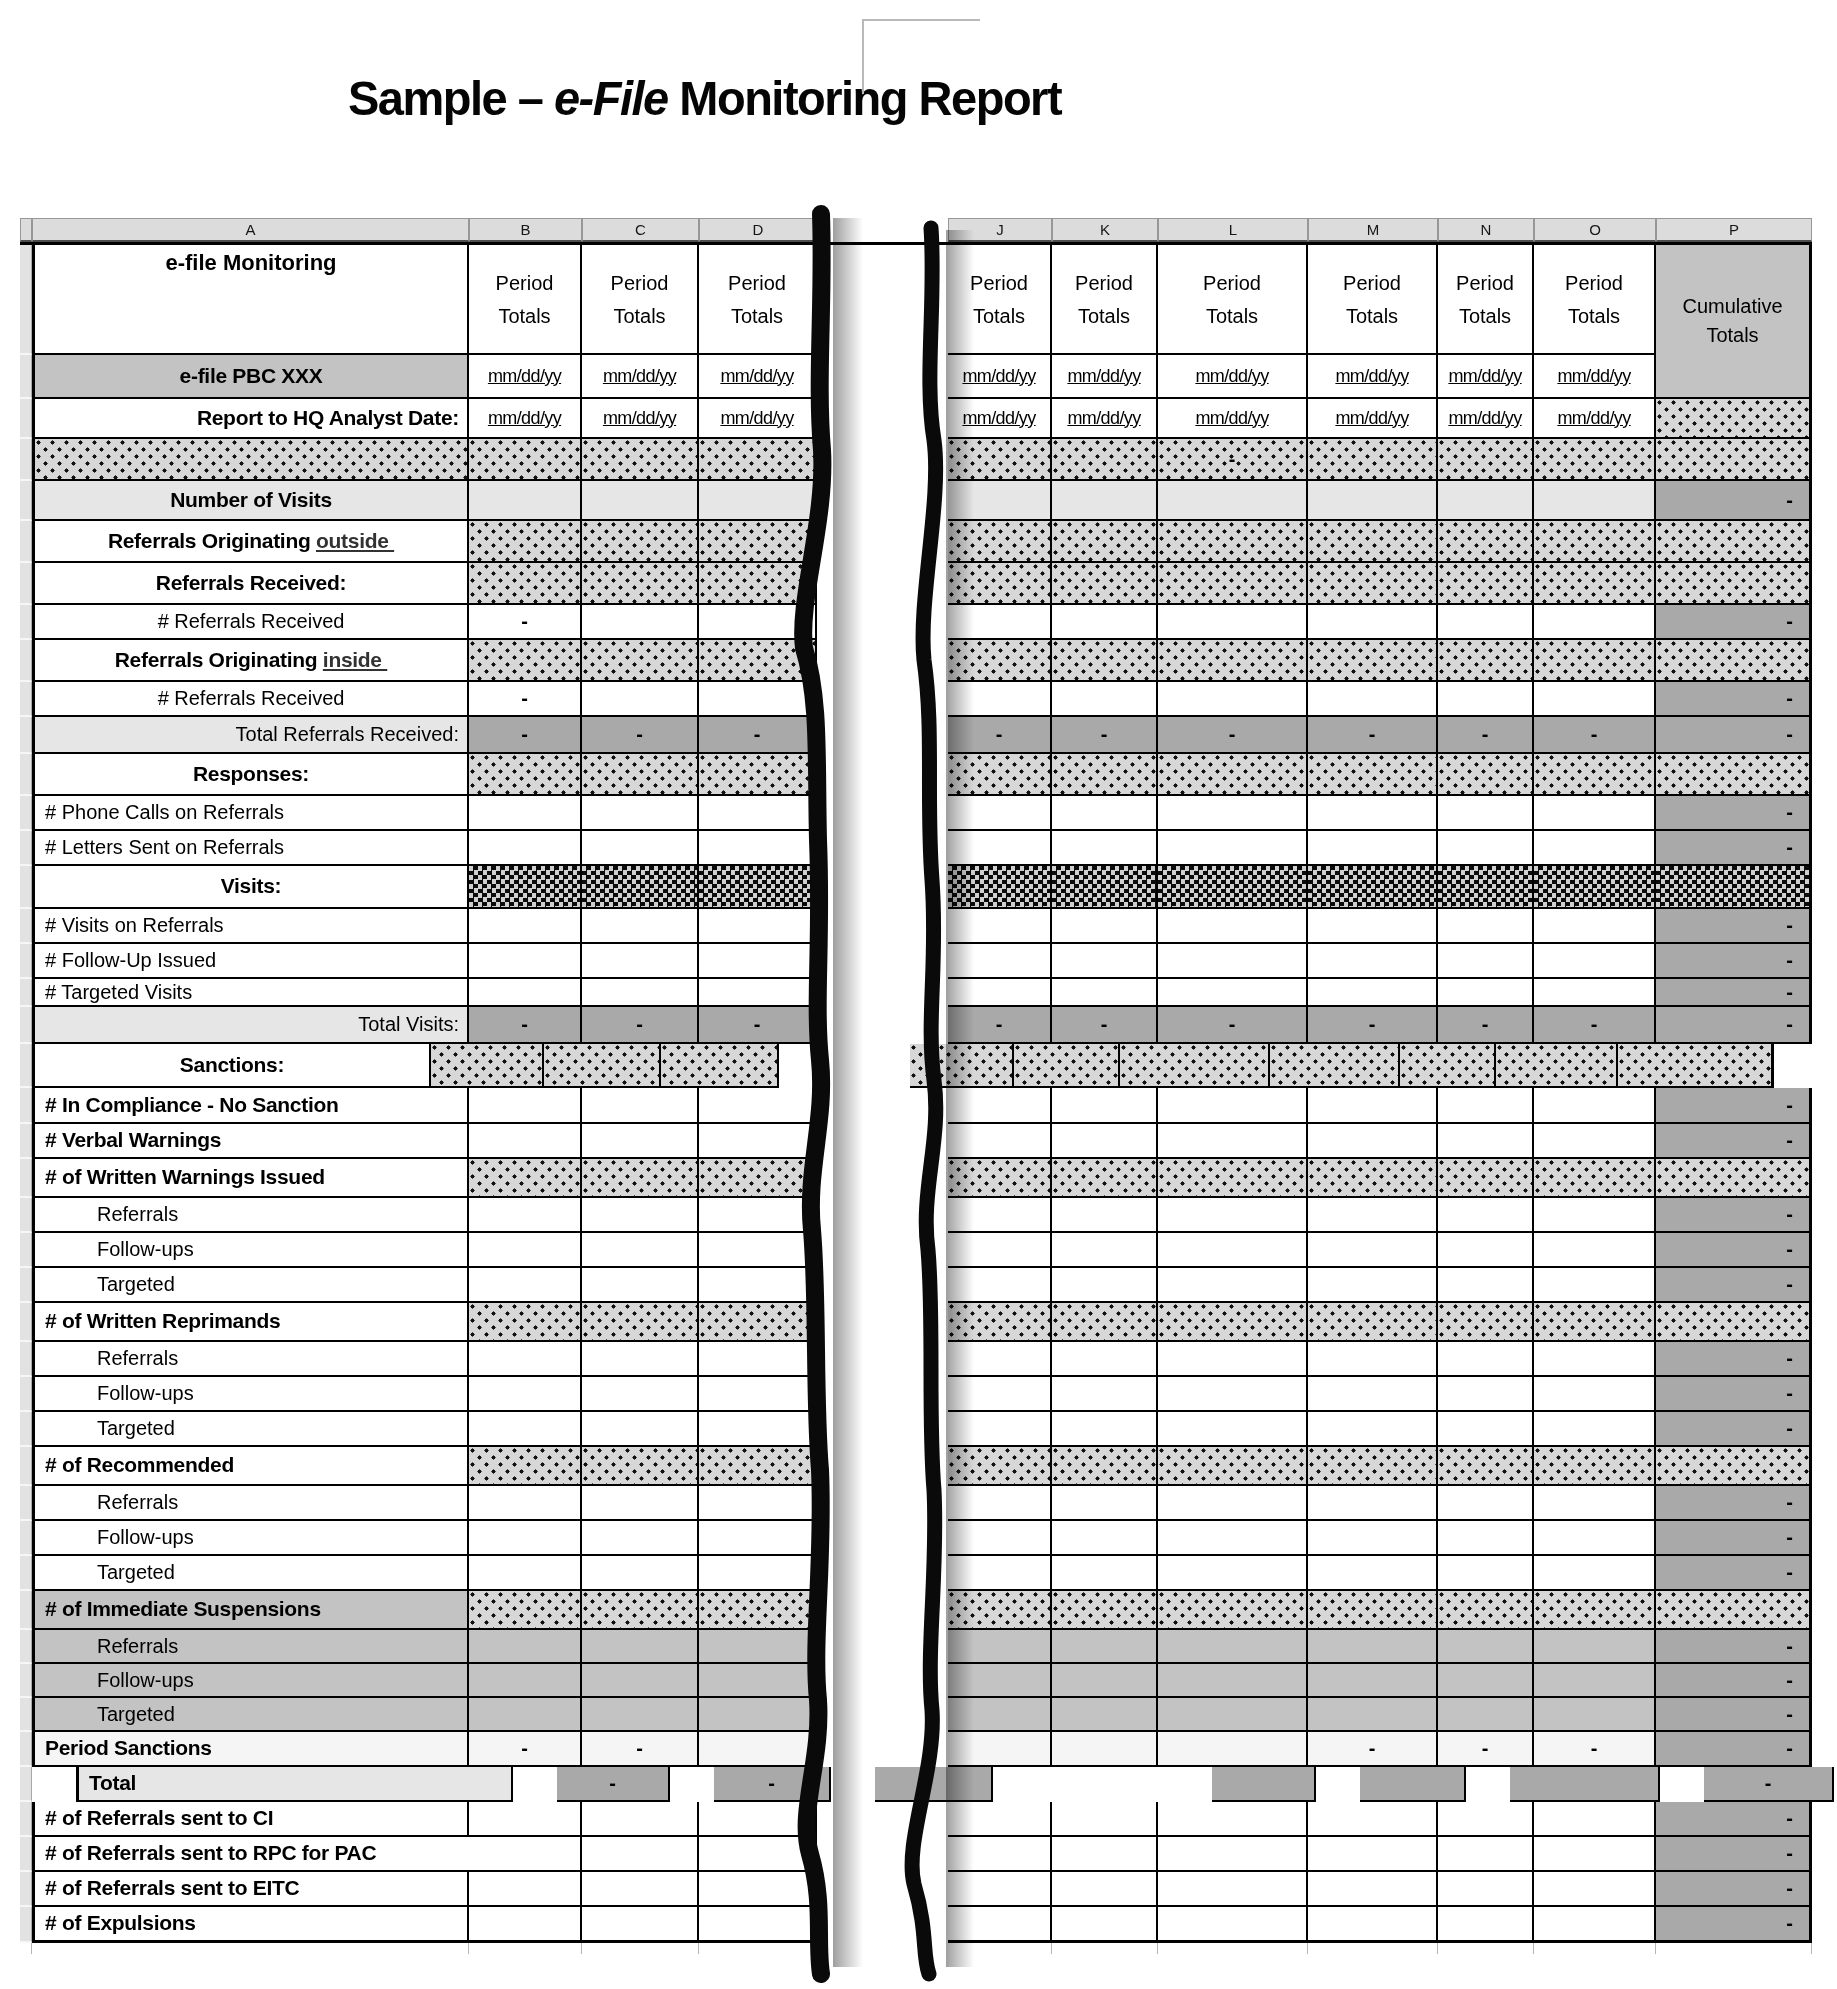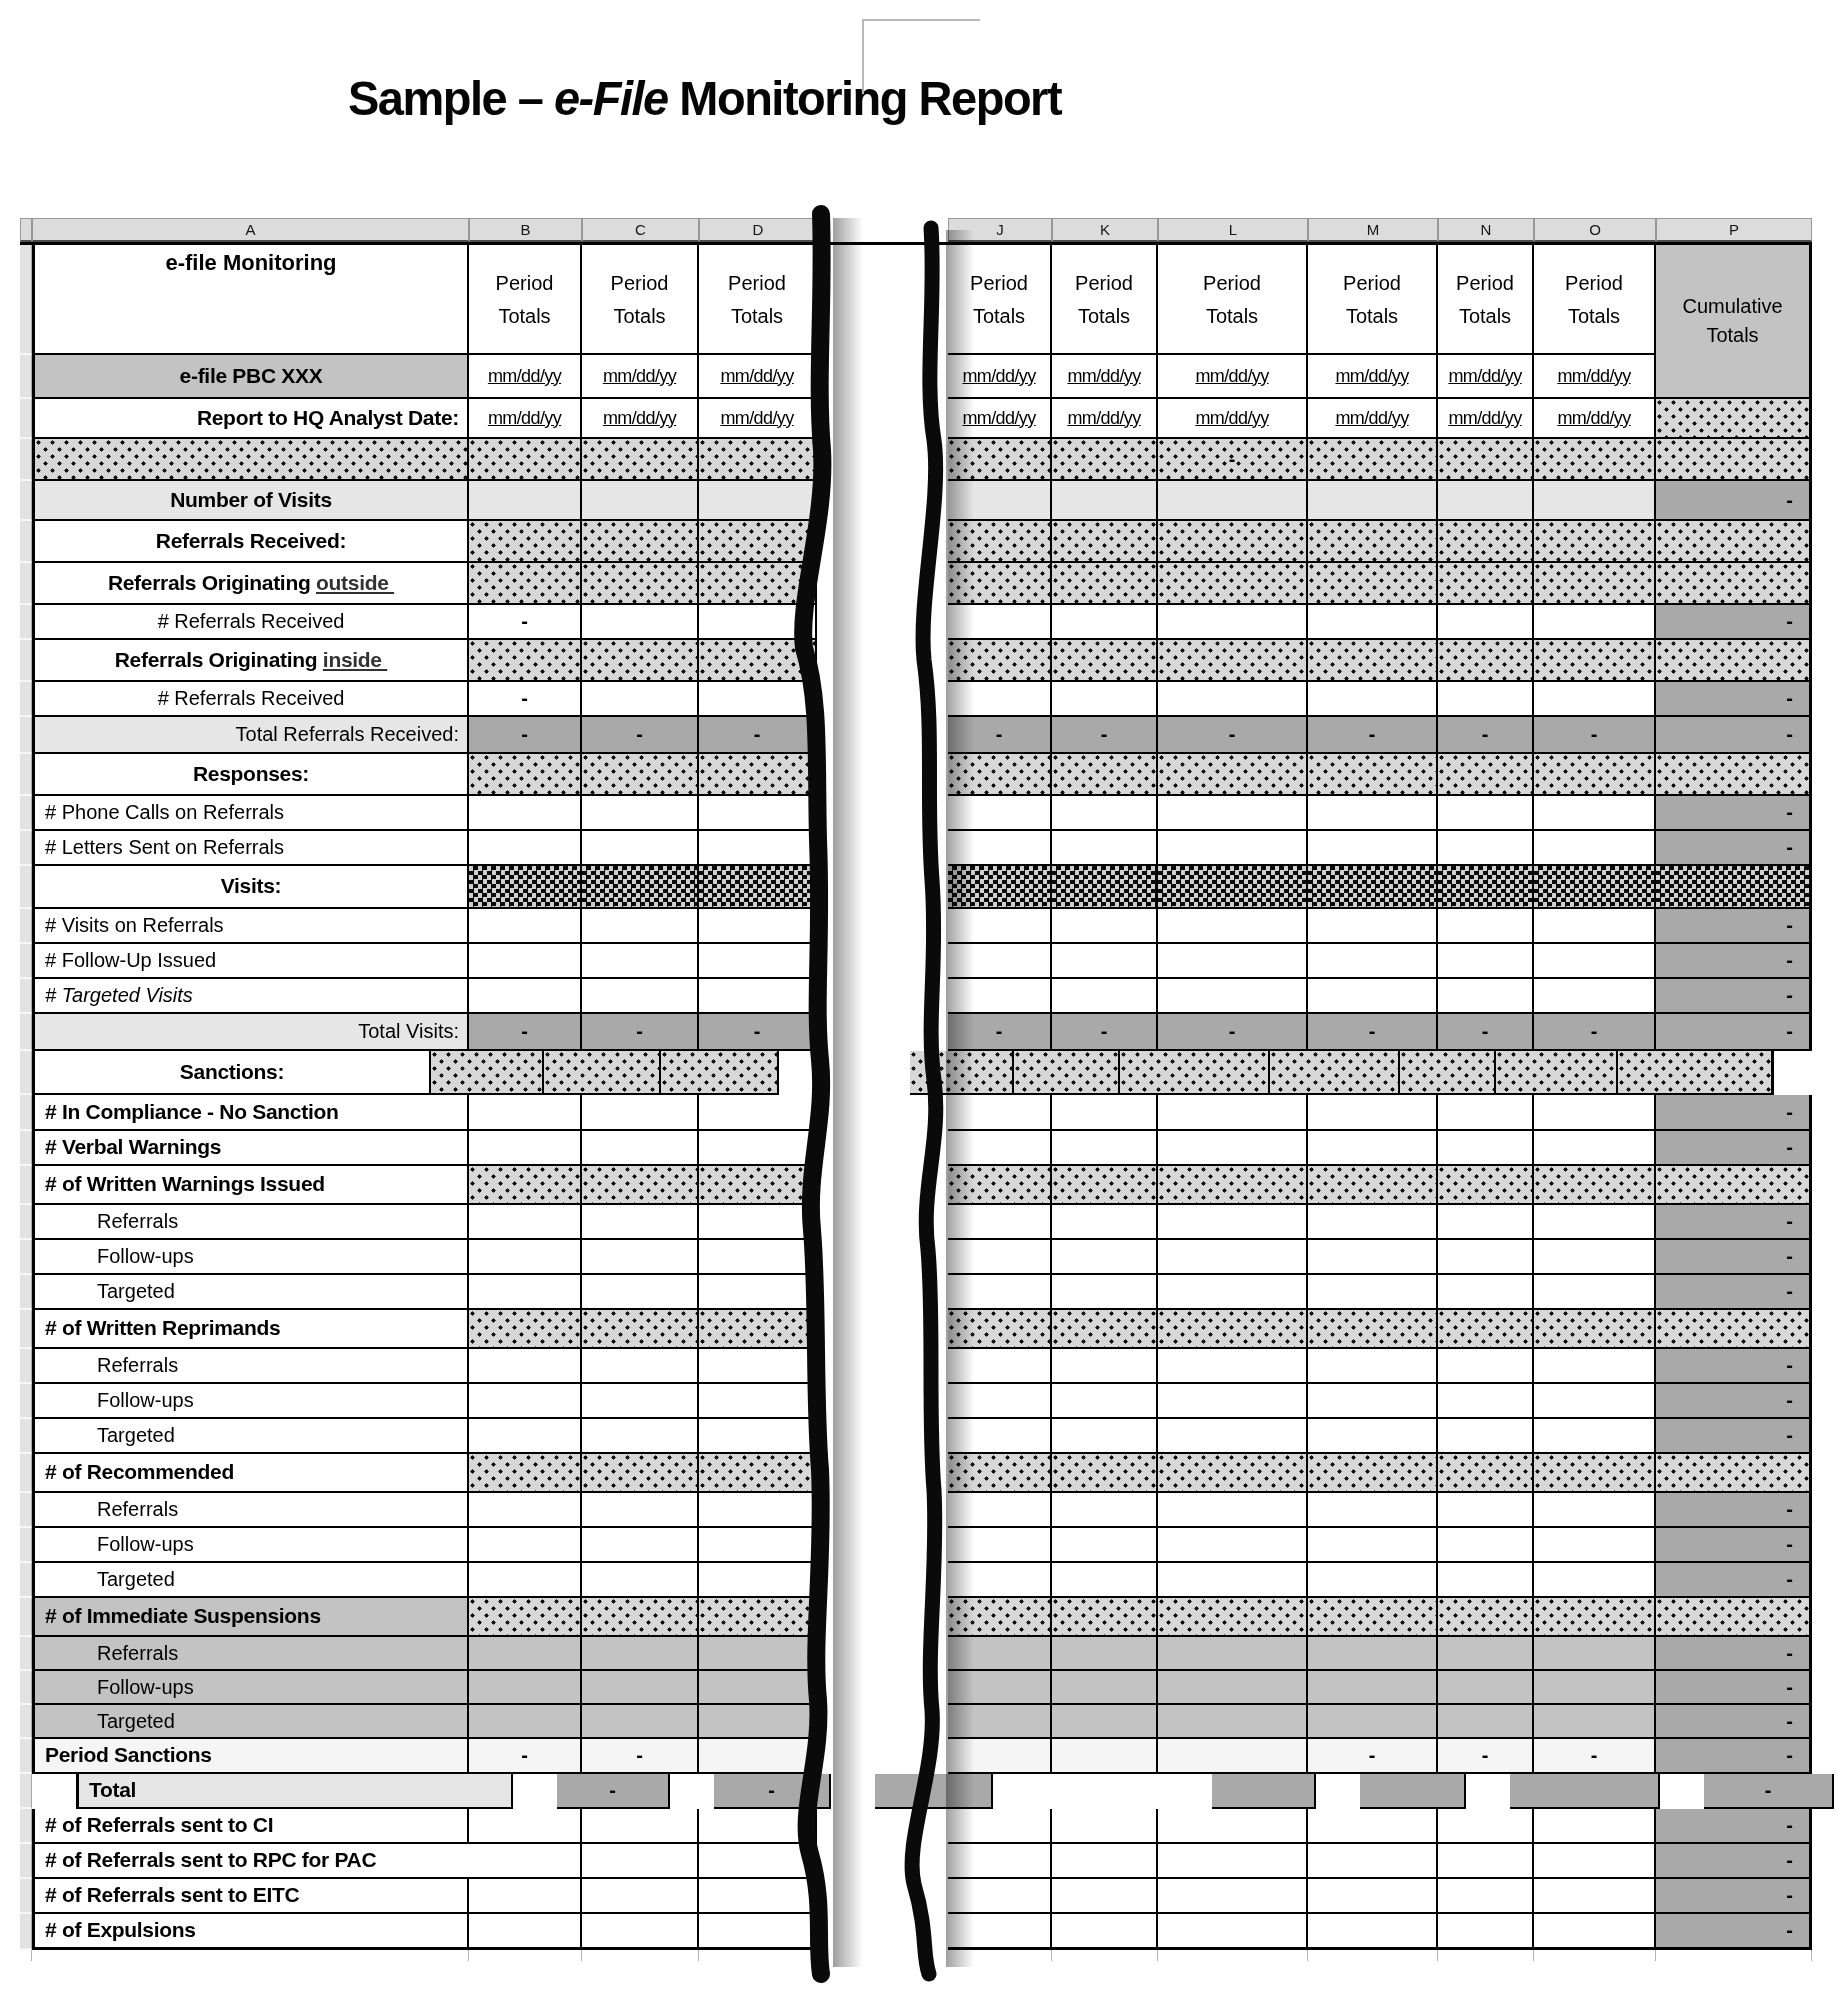--- a/index.html
+++ b/index.html
@@ -258,38 +258,38 @@
         <div class="cell bg-light" style="width: 130px;"></div>
         <div class="cell bg-light" style="width: 96px;"></div>
         <div class="cell bg-light" style="width: 122px;"></div>
         <div class="cell colP bg-mid dash-r" style="width: 156px;">
           <span>-</span>
         </div>
       </div>
       <div class="row" style="height: 42px;">
         <div class="rhstub" style="width: 12px;"></div>
         <div class="cell colA bg-white" style="width: 437px;">
-          <span class="lbl b al-c">Referrals Received:</span>
+          <span class="lbl b al-c parts"><span>Referrals Originating </span><span class="u">outside </span></span>
         </div>
         <div class="cell hatch" style="width: 113px;"></div>
         <div class="cell hatch" style="width: 117px;"></div>
         <div class="cell hatch" style="width: 118px;"></div>
         <div class="gapcell" style="width: 131px;"></div>
         <div class="cell hatch" style="width: 104px;"></div>
         <div class="cell hatch" style="width: 106px;"></div>
         <div class="cell hatch" style="width: 150px;"></div>
         <div class="cell hatch" style="width: 130px;"></div>
         <div class="cell hatch" style="width: 96px;"></div>
         <div class="cell hatch" style="width: 122px;"></div>
         <div class="cell colP hatch" style="width: 156px;"></div>
       </div>
       <div class="row" style="height: 42px;">
         <div class="rhstub" style="width: 12px;"></div>
         <div class="cell colA bg-white" style="width: 437px;">
-          <span class="lbl b al-c parts"><span>Referrals Originating </span><span class="u">outside </span></span>
+          <span class="lbl b al-c">Referrals Received:</span>
         </div>
         <div class="cell hatch" style="width: 113px;"></div>
         <div class="cell hatch" style="width: 117px;"></div>
         <div class="cell hatch" style="width: 118px;"></div>
         <div class="gapcell" style="width: 131px;"></div>
         <div class="cell hatch" style="width: 104px;"></div>
         <div class="cell hatch" style="width: 106px;"></div>
         <div class="cell hatch" style="width: 150px;"></div>
         <div class="cell hatch" style="width: 130px;"></div>
         <div class="cell hatch" style="width: 96px;"></div>
@@ -495,21 +495,21 @@
         <div class="cell bg-white" style="width: 104px;"></div>
         <div class="cell bg-white" style="width: 106px;"></div>
         <div class="cell bg-white" style="width: 150px;"></div>
         <div class="cell bg-white" style="width: 130px;"></div>
         <div class="cell bg-white" style="width: 96px;"></div>
         <div class="cell bg-white" style="width: 122px;"></div>
         <div class="cell colP bg-mid dash-r" style="width: 156px;">
           <span>-</span>
         </div>
       </div>
-      <div class="row" style="height: 35px; font-style: italic;">
+      <div class="row" style="height: 28px;">
         <div class="rhstub" style="width: 12px;"></div>
         <div class="cell colA bg-white" style="width: 437px;">
           <span class="lbl al-l"># Targeted Visits</span>
         </div>
         <div class="cell bg-white" style="width: 113px;"></div>
         <div class="cell bg-white" style="width: 117px;"></div>
         <div class="cell bg-white" style="width: 118px;"></div>
         <div class="gapcell" style="width: 131px;"></div>
         <div class="cell bg-white" style="width: 104px;"></div>
         <div class="cell bg-white" style="width: 106px;"></div>

